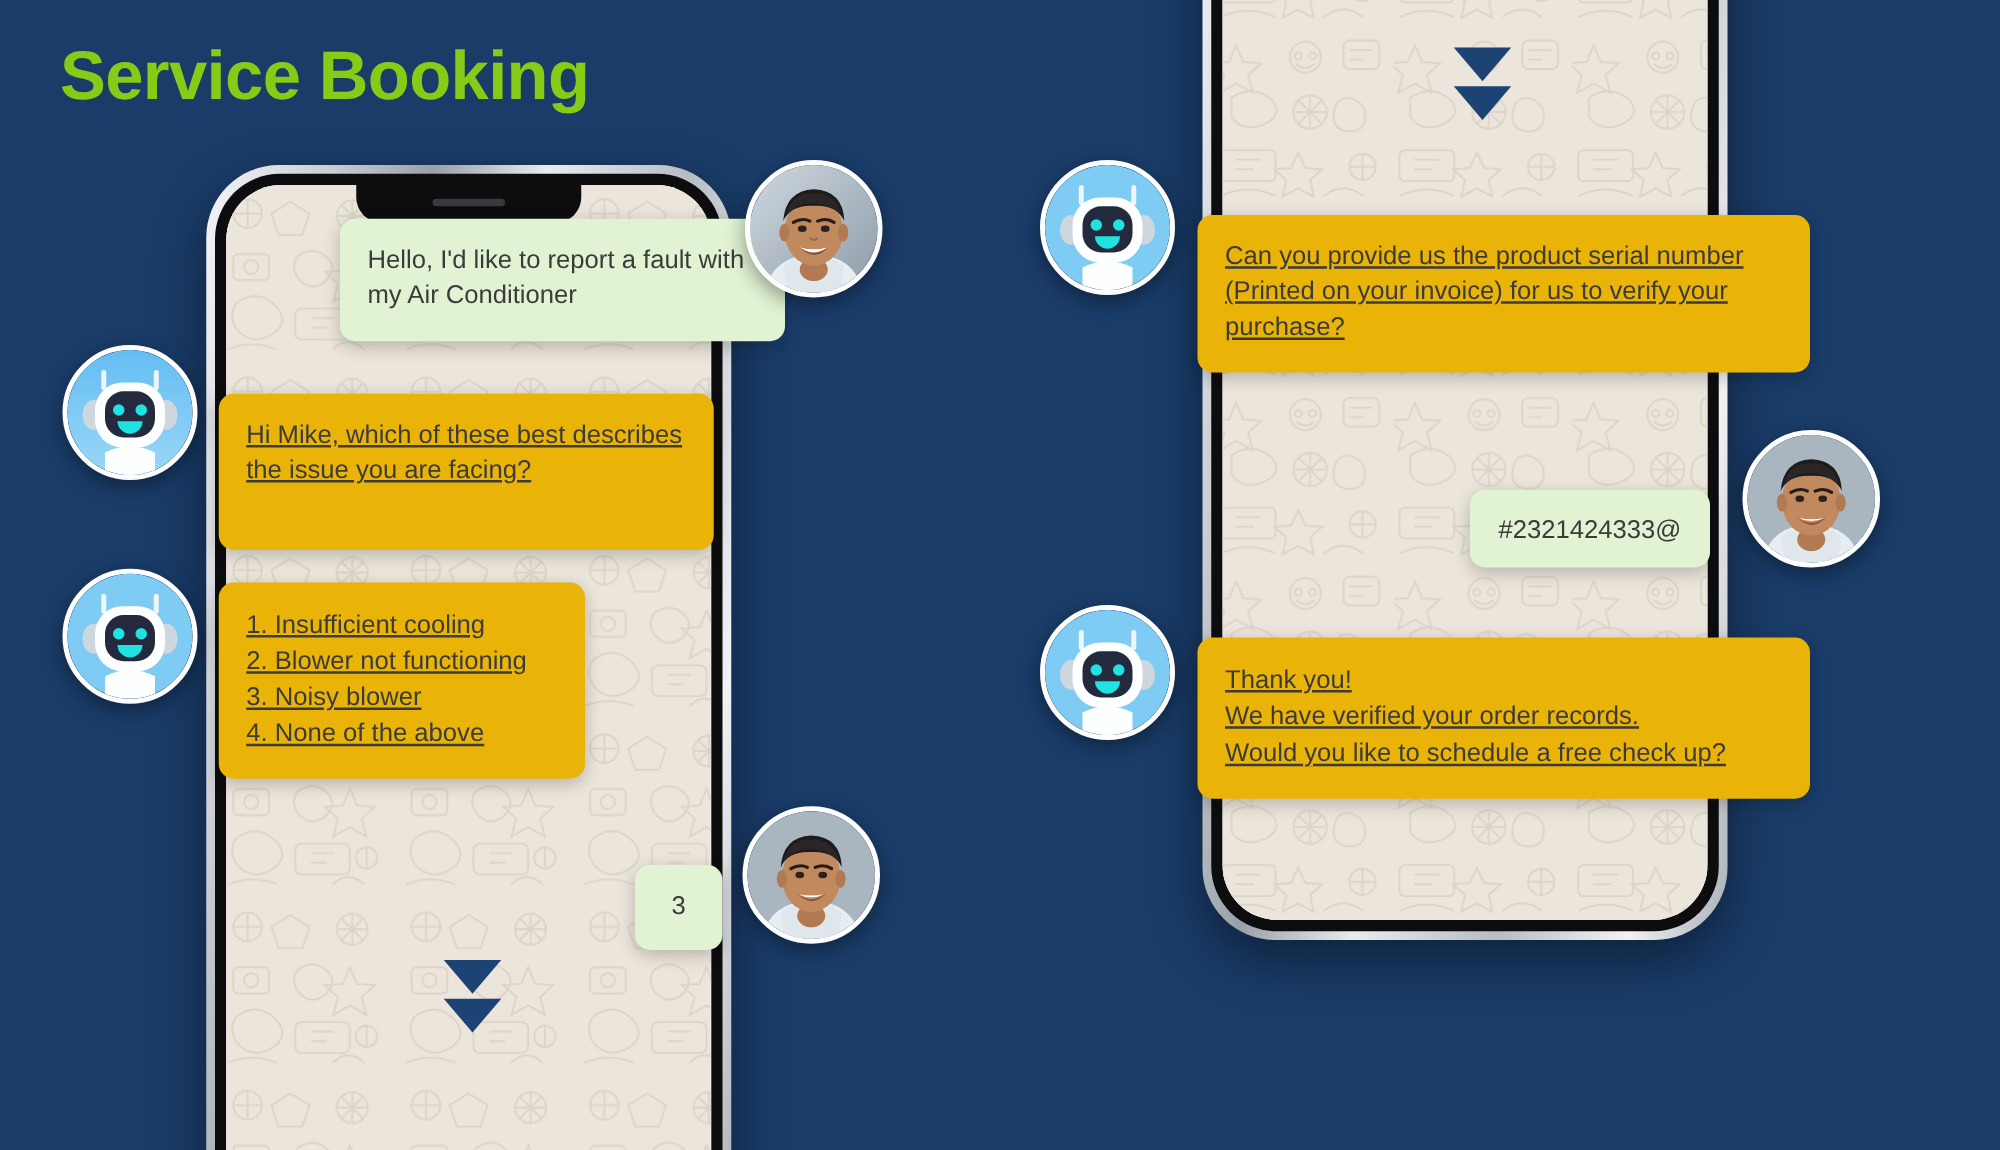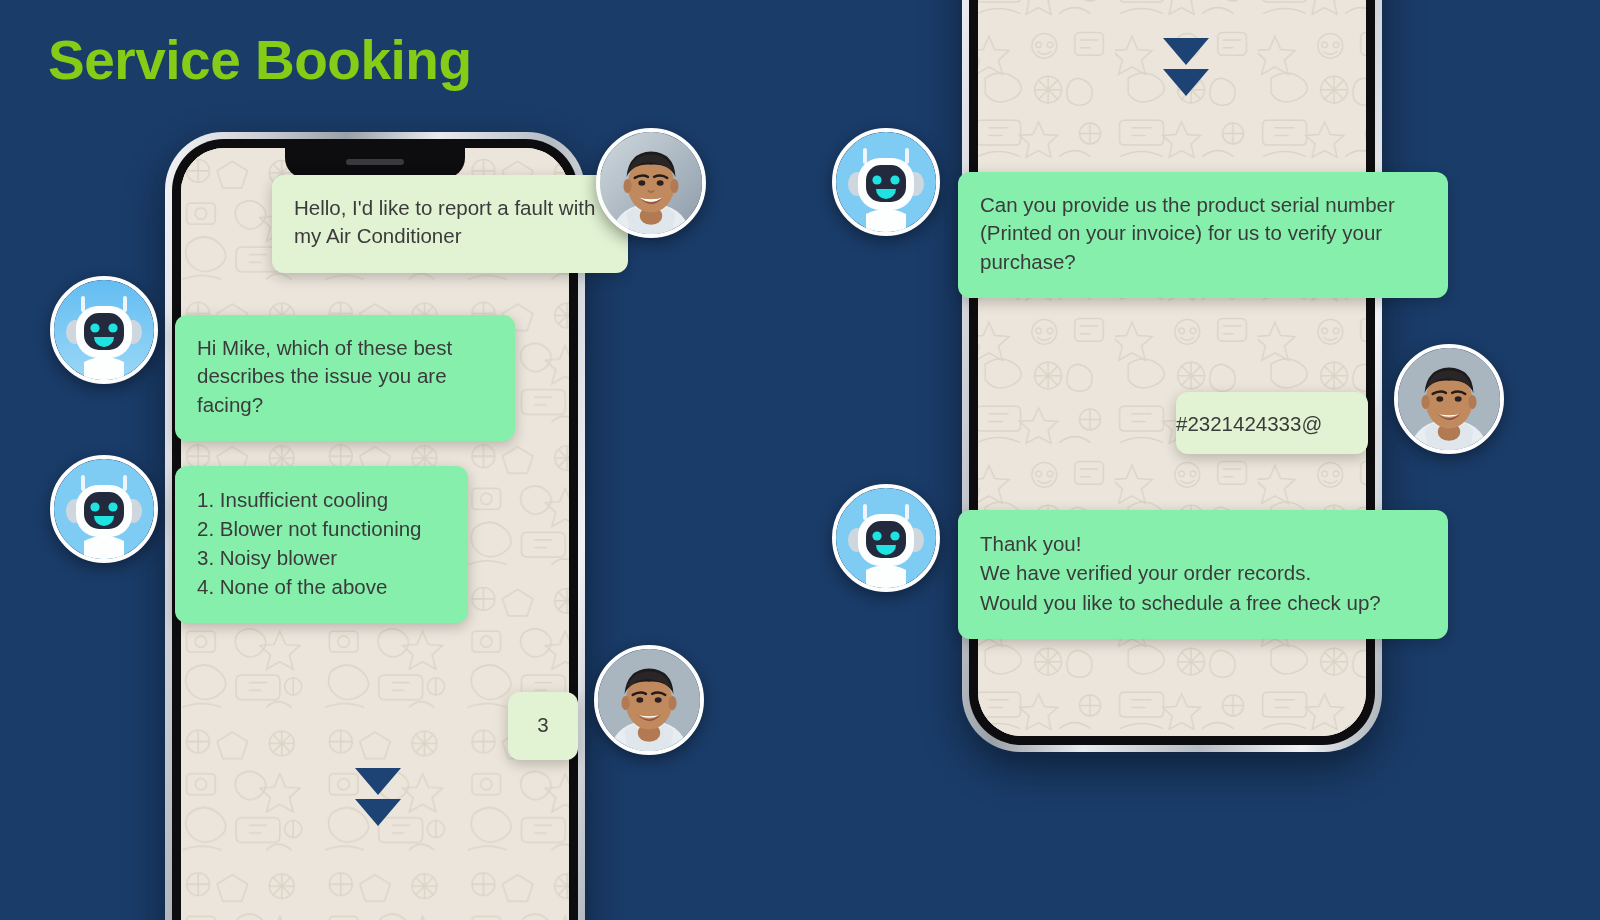--- a/index.html
+++ b/index.html
@@ -86,30 +86,30 @@
     position: absolute;
     border-radius: 12px;
     padding: 19px 22px 22px 22px;
     font-size: 20.5px;
     line-height: 1.38;
     color: #3b3b3b;
     box-shadow: 0 4px 14px rgba(0,0,0,0.22);
     z-index: 20;
     white-space: pre-line;
   }
-  .bubble.in  { background: #86efac; }
+  .bubble.in  { background: #eab308; text-decoration: underline; }
   .bubble.out { background: #e1f3d3; }
 
   #bubble-1 { left: 272px; top: 175px;  width: 356px; }
-  #bubble-2 { left: 175px; top: 315px;  width: 340px; min-height: 125px; }
+  #bubble-2 { left: 175px; top: 315px;  width: 396px; min-height: 125px; }
   #bubble-3 { left: 175px; top: 466px;  width: 293px; min-height: 138px; line-height: 1.42; }
   #bubble-4 { left: 508px; top: 692px;  width: 70px;  min-height: 68px; padding: 19px 0 0 0; text-align: center; }
 
   #bubble-5 { left: 958px;  top: 172px; width: 490px; }
-  #bubble-6 { left: 1176px; top: 392px; width: 192px; min-height: 62px; padding: 18px 0 0 0; text-align: left; }
+  #bubble-6 { left: 1176px; top: 392px; width: 192px; min-height: 62px; padding: 18px 0 0 0; text-align: center; }
   #bubble-7 { left: 958px;  top: 510px; width: 490px; line-height: 1.43; }
 
   
   .avatar {
     position: absolute;
     border-radius: 50%;
     z-index: 30;
     overflow: hidden;
     box-shadow: 0 5px 16px rgba(0,0,0,0.4);
     border: 4px solid #fdfdfd;

